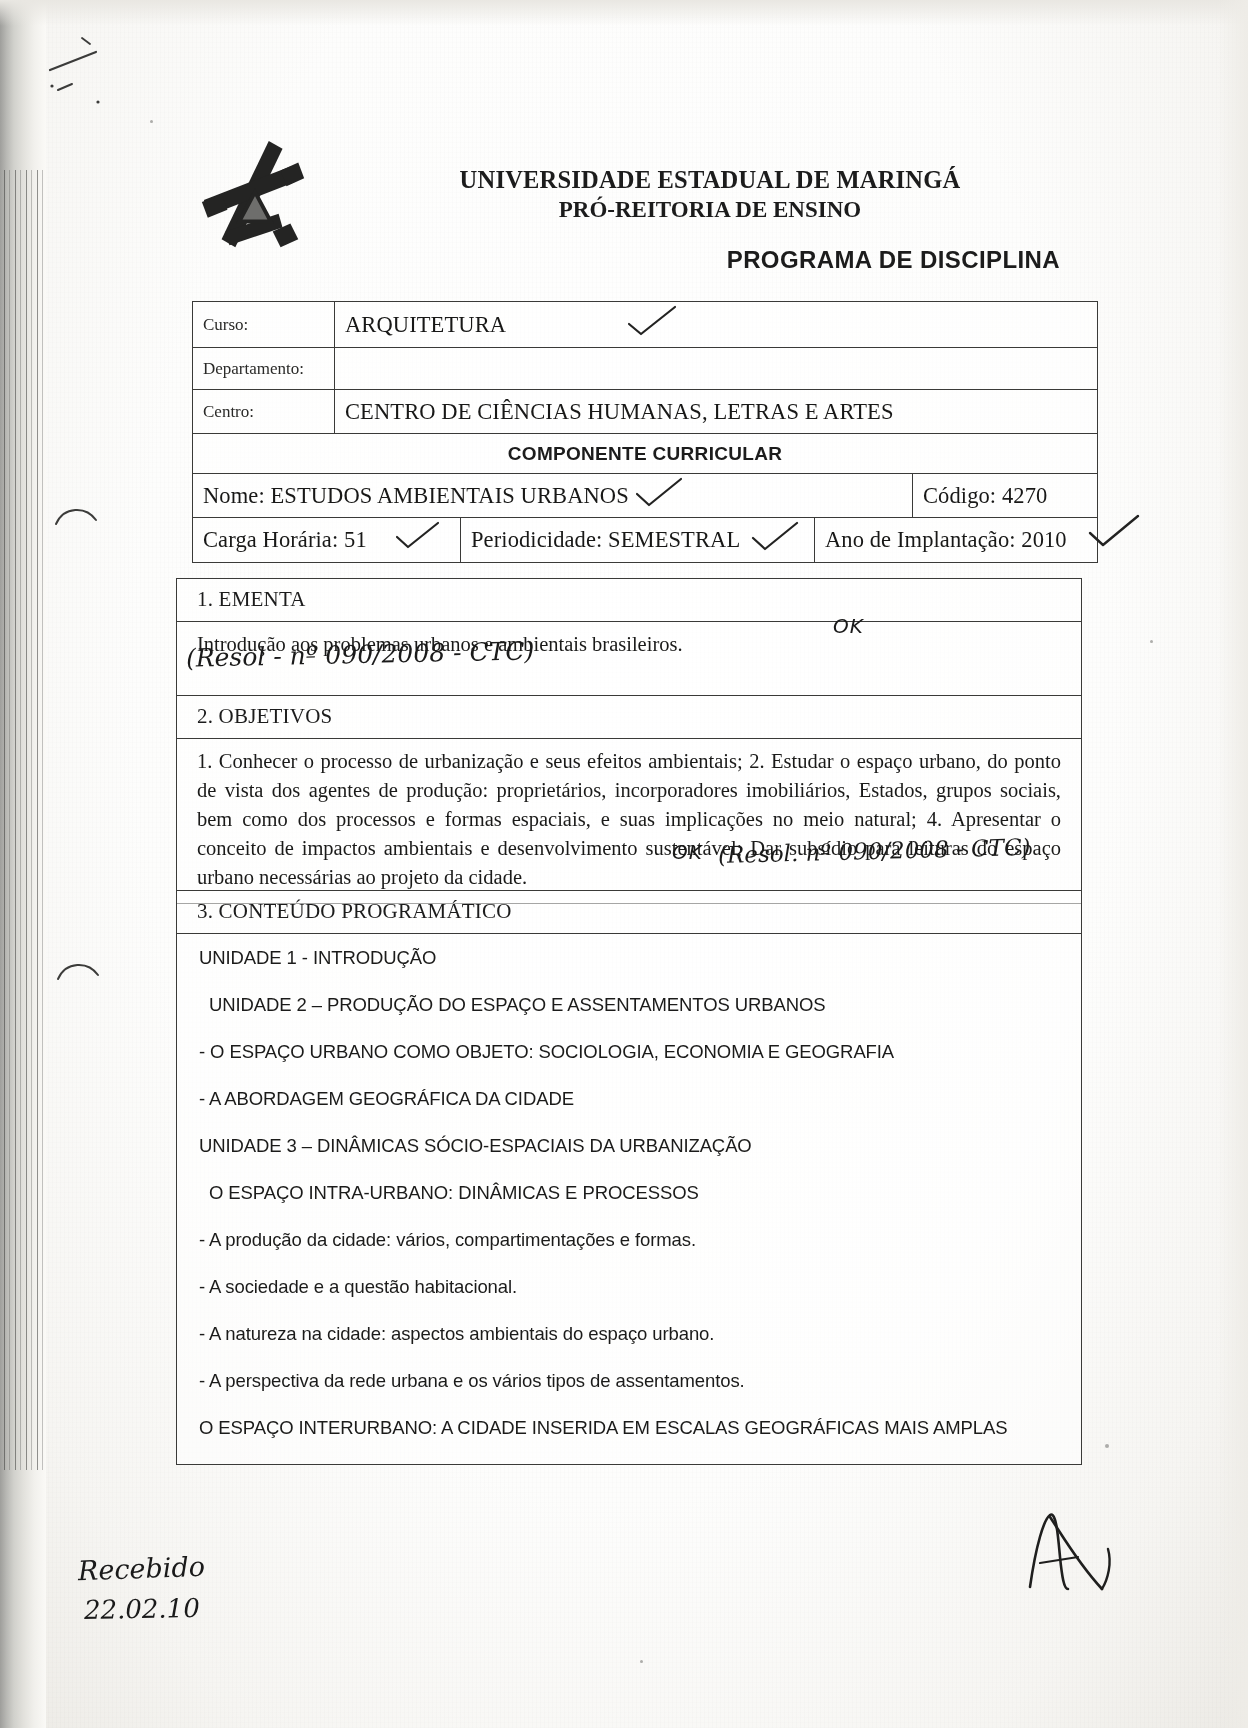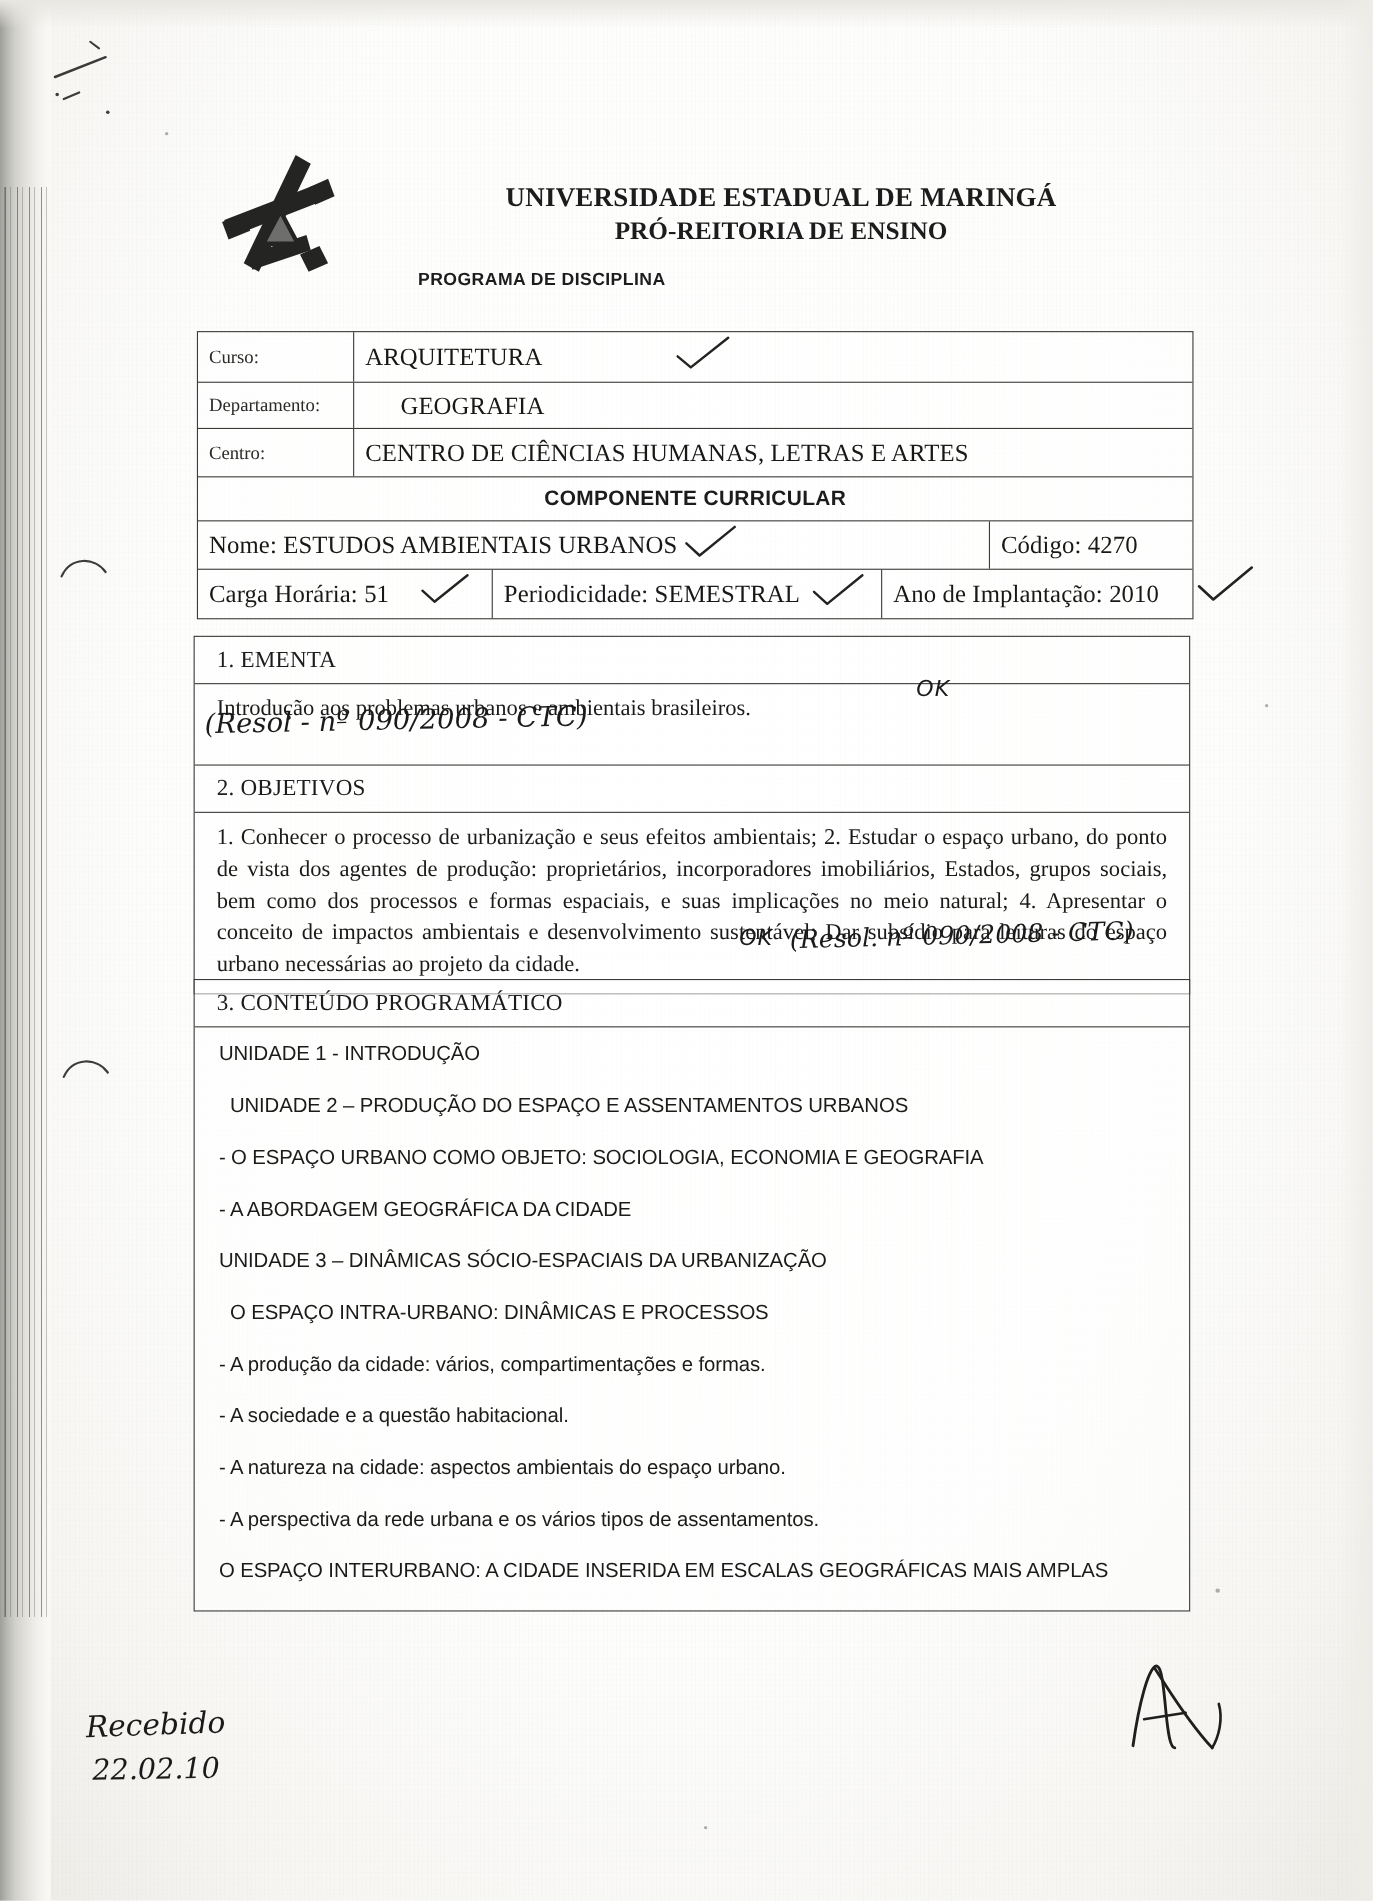--- a/index.html
+++ b/index.html
@@ -89,37 +89,37 @@
     white-space: nowrap;
   }
   .u-line2 {
     font-family: "Liberation Serif", serif;
     font-weight: bold;
     font-size: 23px;
     line-height: 30px;
   }
   .prog-title {
     position: absolute;
-    left: 380px; top: 246px;
+    left: 360px; top: 246px;
     width: 700px;
-    text-align: left;
+    text-align: right;
     font-family: "Liberation Sans", sans-serif;
     font-weight: bold;
-    font-size: 16px;
+    font-size: 24px;
     letter-spacing: .4px;
   }
 
   
   .tbl {
     position: absolute;
     border: 1.6px solid #3a3a38;
     box-sizing: border-box;
     background: rgba(255,255,255,0.55);
   }
-  #tbl-identificacao { left: 179px; top: 301px; width: 906px; }
+  #tbl-identificacao { left: 192px; top: 301px; width: 906px; }
   #tbl-ementa        { left: 176px; top: 578px; width: 906px; }
   #tbl-conteudo      { left: 176px; top: 890px; width: 906px; }
 
   .row {
     display: flex;
     border-bottom: 1.4px solid #3a3a38;
     box-sizing: border-box;
   }
   .row:last-child { border-bottom: none; }
 
@@ -303,23 +303,20 @@
         <span class="val">ARQUITETURA</span>
         <svg class="hw-check" style="left:290px;top:2px;" width="56" height="36" viewBox="0 0 56 36">
           <path d="M4 20 L16 30 L50 3" stroke="#232322" stroke-width="2.2" fill="none" stroke-linecap="round" stroke-linejoin="round"></path>
         </svg>
       </div>
     </div>
 
     <div class="row" style="height:42px;gap:32px;">
       <div class="cell divider" style="width:142px;display:flex;align-items:center;">
         <span class="lbl">Departamento:</span>
-      </div>
-      <div class="cell" style="flex:1;display:flex;align-items:center;">
-        <span class="val">GEOGRAFIA</span>
       </div>
     </div>
 
     <div class="row" style="height:44px;">
       <div class="cell divider" style="width:142px;display:flex;align-items:center;text-align:right;">
         <span class="lbl">Centro:</span>
       </div>
       <div class="cell" style="flex:1;display:flex;align-items:center;">
         <span class="val">CENTRO DE CIÊNCIAS HUMANAS, LETRAS E ARTES</span>
       </div>

